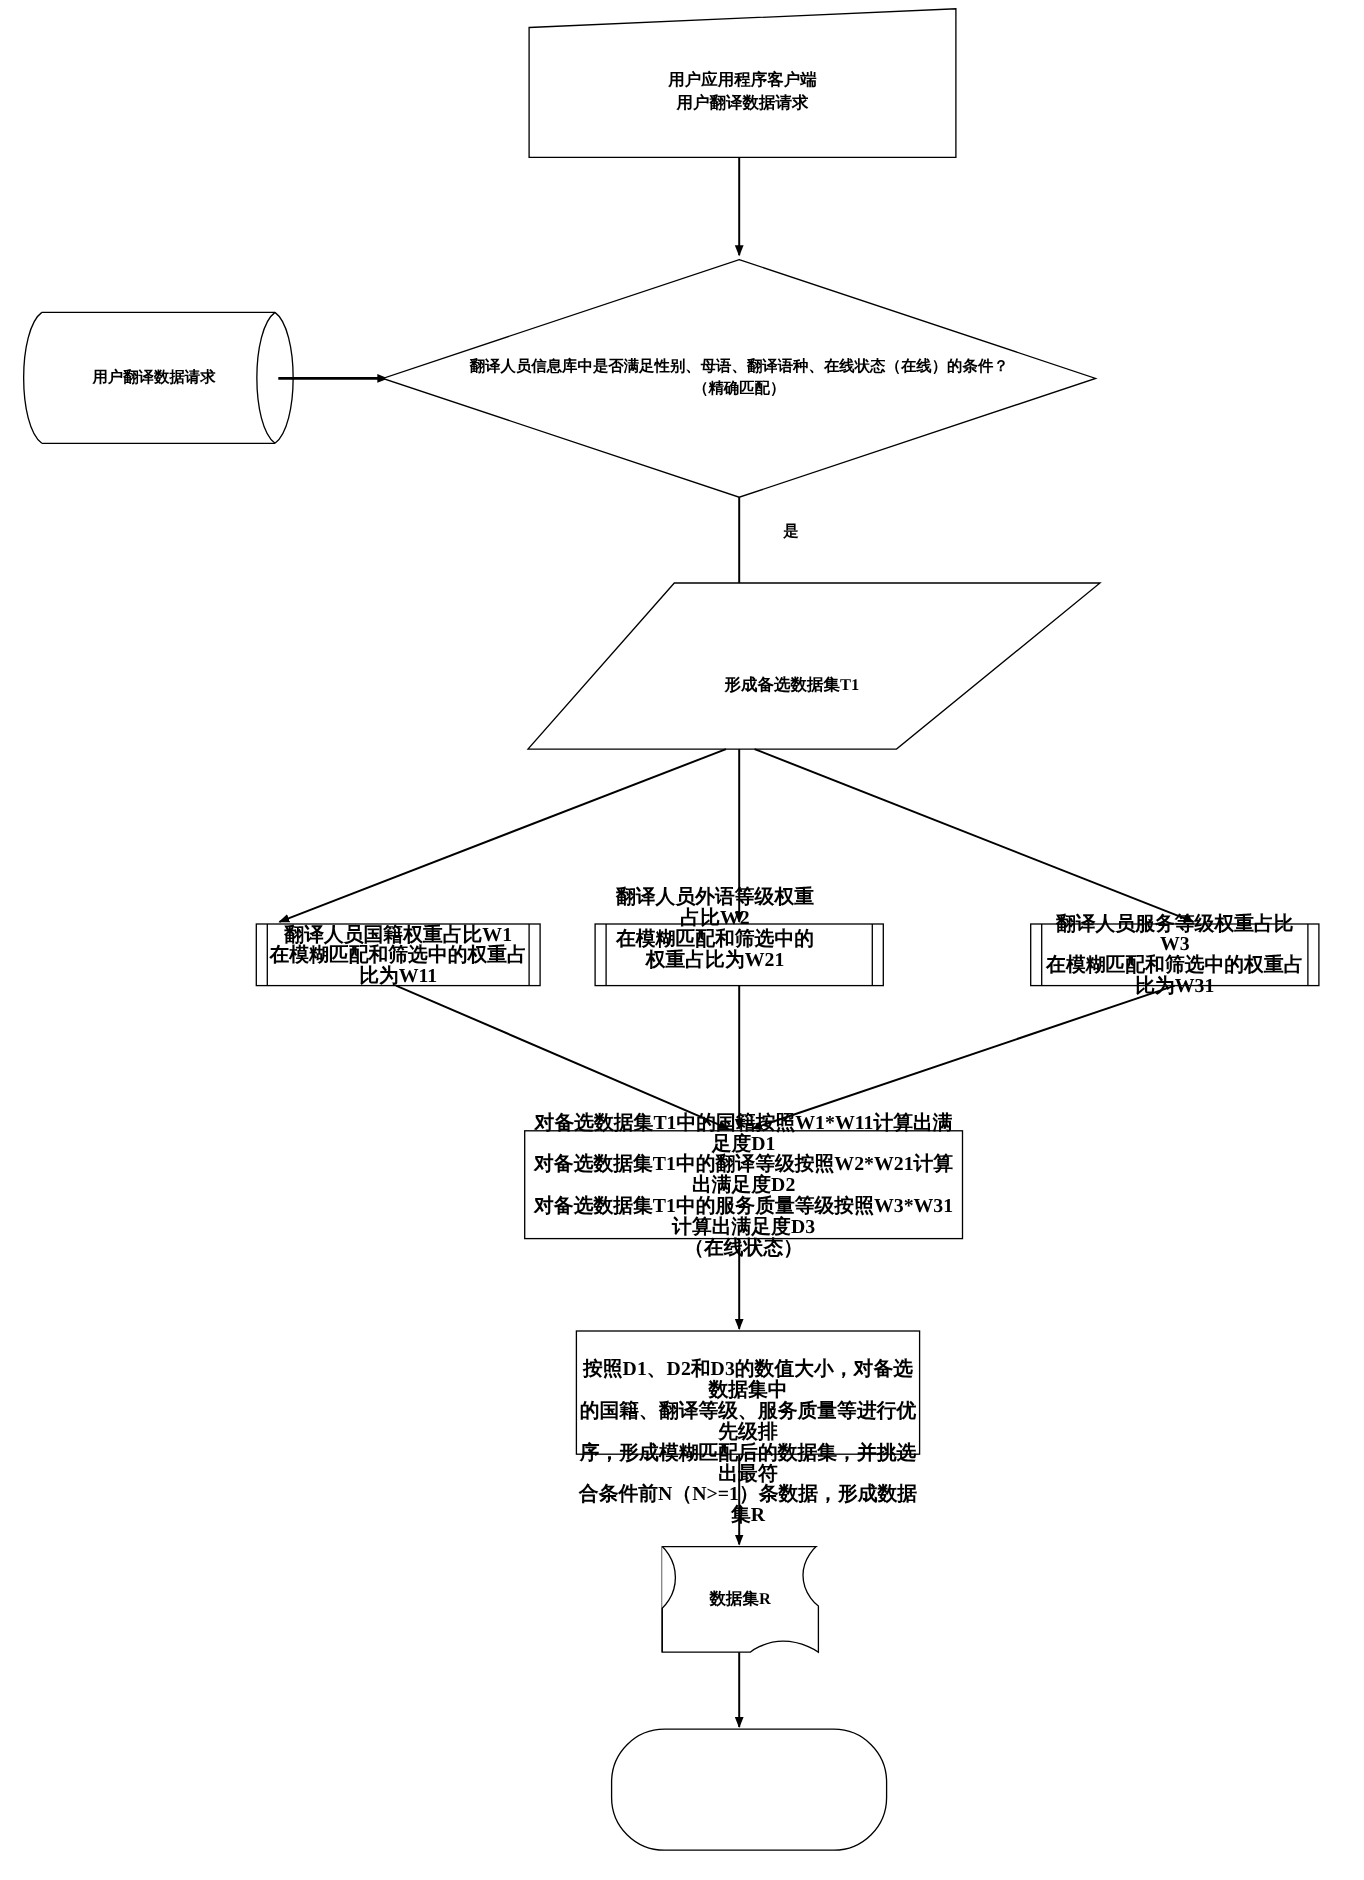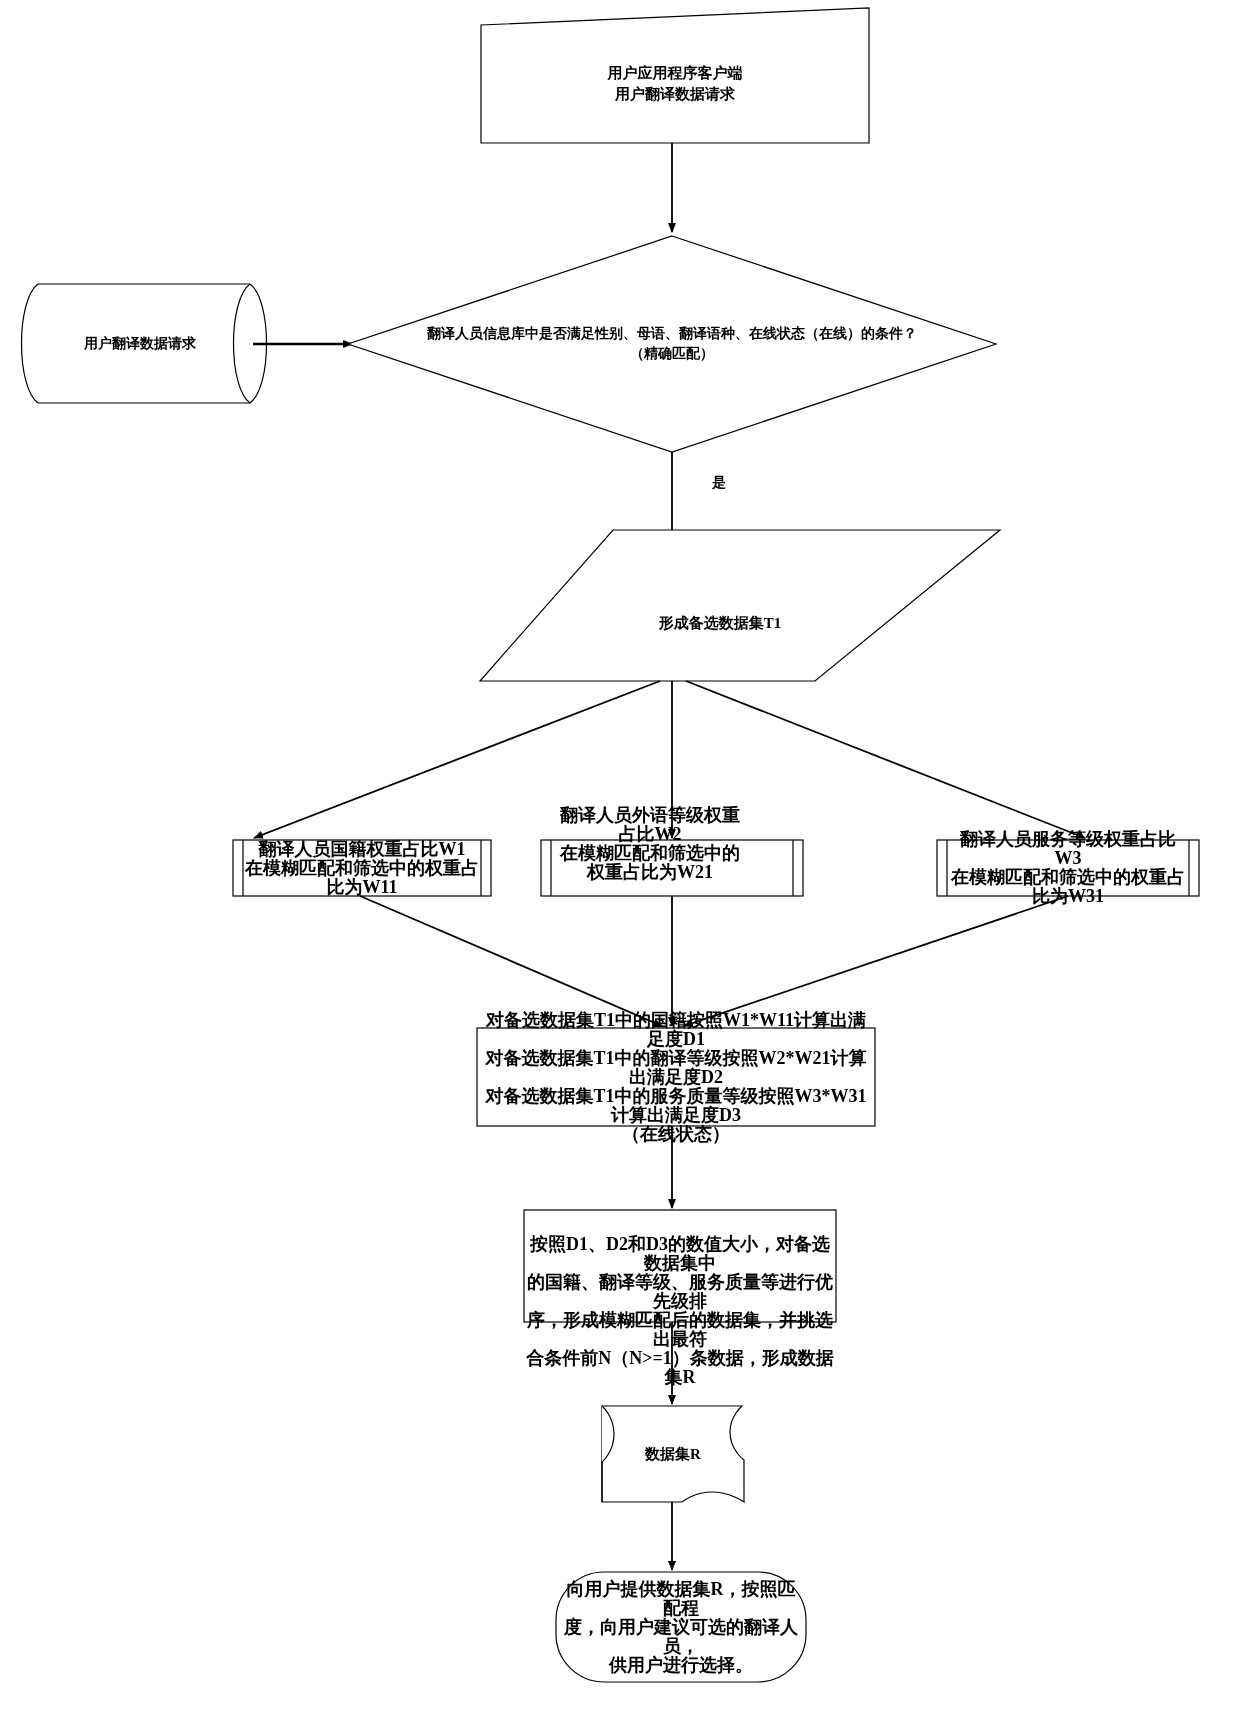--- a/index.html
+++ b/index.html
@@ -122,17 +122,14 @@
 对备选数据集T1中的服务质量等级按照W3*W31计算出满足度D3
 （在线状态）</div>
 
   <div class="node-text t13" style="left:526px;top:1255px;width:308px;height:112px;">按照D1、D2和D3的数值大小，对备选数据集中
 的国籍、翻译等级、服务质量等进行优先级排
 序，形成模糊匹配后的数据集，并挑选出最符
 合条件前N（N&gt;=1）条数据，形成数据集R</div>
 
   <div class="node-text t15" style="left:608px;top:1406px;width:130px;height:96px;">数据集R</div>
 
-  <div class="node-text t13" style="left:562px;top:1572px;width:238px;height:110px;">向用户提供数据集R，按照匹配程
-度，向用户建议可选的翻译人员，
-供用户进行选择。</div>
 
 </div>
 
 </body></html>

